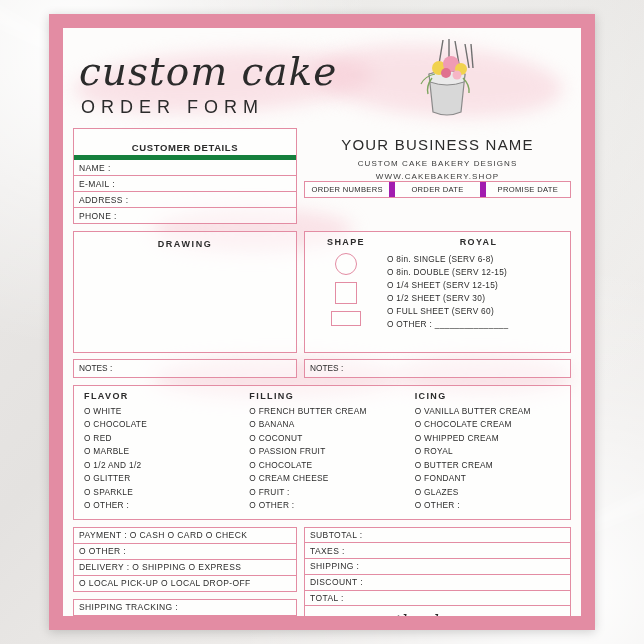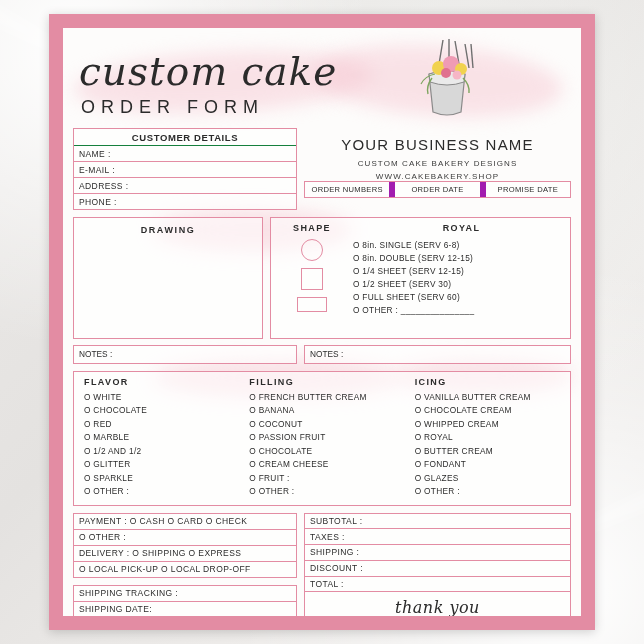--- a/index.html
+++ b/index.html
@@ -73,39 +73,39 @@
     position:relative; z-index:3;
   }
   .cakeart {
     position:absolute; right:86px; top:6px; width:96px; height:90px; z-index:4;
   }
 
   
   .box { border:1px solid #e38ca3; background:rgba(255,255,255,.55); position:relative; }
   .boxhead {
     text-align:center; font-size:9.5px; letter-spacing:.6px; color:#2b2b2b;
-    padding:3px 0 2px; border-bottom:1px solid #15803d; font-weight:bold;
+    padding:3px 0 2px; border-bottom:5px solid #15803d; font-weight:bold;margin-top:10px;
   }
   .row { border-bottom:1px solid #e38ca3; font-size:8.5px; padding:2.5px 5px; color:#2b2b2b; letter-spacing:.4px;}
   .row:last-child { border-bottom:none; }
 
   
   .top { display:flex; gap:7px; margin-top:10px; position:relative; z-index:3; }
   .cust { width:224px; }
   .biz { flex:1; text-align:center; }
   .bizname { font-size:15px; letter-spacing:1.2px; color:#2b2b2b; margin-top:8px; }
   .bizsub { font-size:8px; letter-spacing:1.1px; color:#3a3a3a; margin-top:6px; }
   .bizweb { font-size:8px; letter-spacing:1.1px; color:#3a3a3a; margin-top:4px; }
   .ordtable { display:flex; border:1px solid #e38ca3; background:rgba(255,255,255,.55); }
   .ordtable div { flex:1; font-size:7.6px; letter-spacing:.3px; text-align:center; padding:3px 1px; color:#2b2b2b; border-right:6px solid #a21caf; }
   .ordtable div:last-child { border-right:none; }
 
   
   .mid { display:flex; gap:7px; margin-top:7px; position:relative; z-index:3; }
-  .draw { width:190px; height:122px; }
+  .draw { width:224px; height:122px; }
   .drawlabel { text-align:center; font-size:9px; letter-spacing:1.6px; margin-top:7px; color:#2b2b2b; font-weight:bold;}
   .shapecol { flex:1; height:122px; border:1px solid #e38ca3; background:rgba(255,255,255,.55); display:flex; }
   .shapes { width:82px; border-right:0px; padding-top:5px; }
   .shapes .hd, .sizes .hd { text-align:center; font-size:9px; letter-spacing:1.4px; font-weight:bold; color:#2b2b2b; margin-bottom:6px;}
   .sizes { flex:1; padding-top:5px; }
   .shapeglyphs { display:flex; flex-direction:column; align-items:center; gap:7px; }
   .circ { width:22px; height:22px; border:1px solid #e38ca3; border-radius:50%; }
   .sq { width:22px; height:22px; border:1px solid #e38ca3; }
   .rect { width:30px; height:15px; border:1px solid #e38ca3; }
   .opt { font-size:8.3px; color:#2b2b2b; letter-spacing:.3px; line-height:1.58; }

